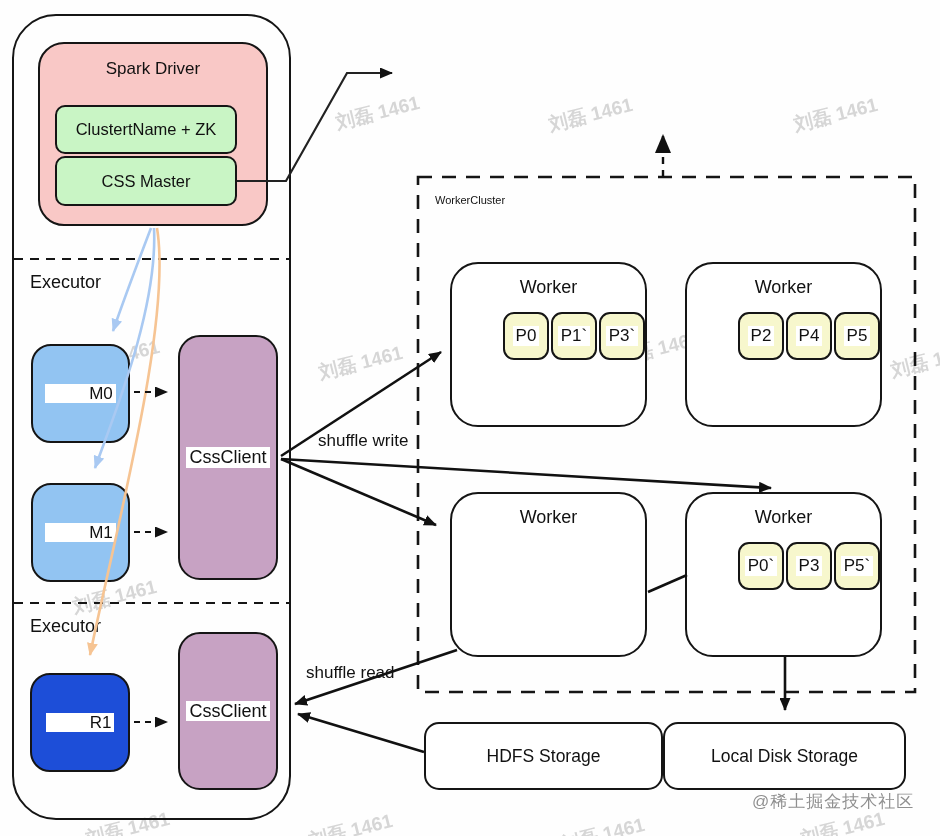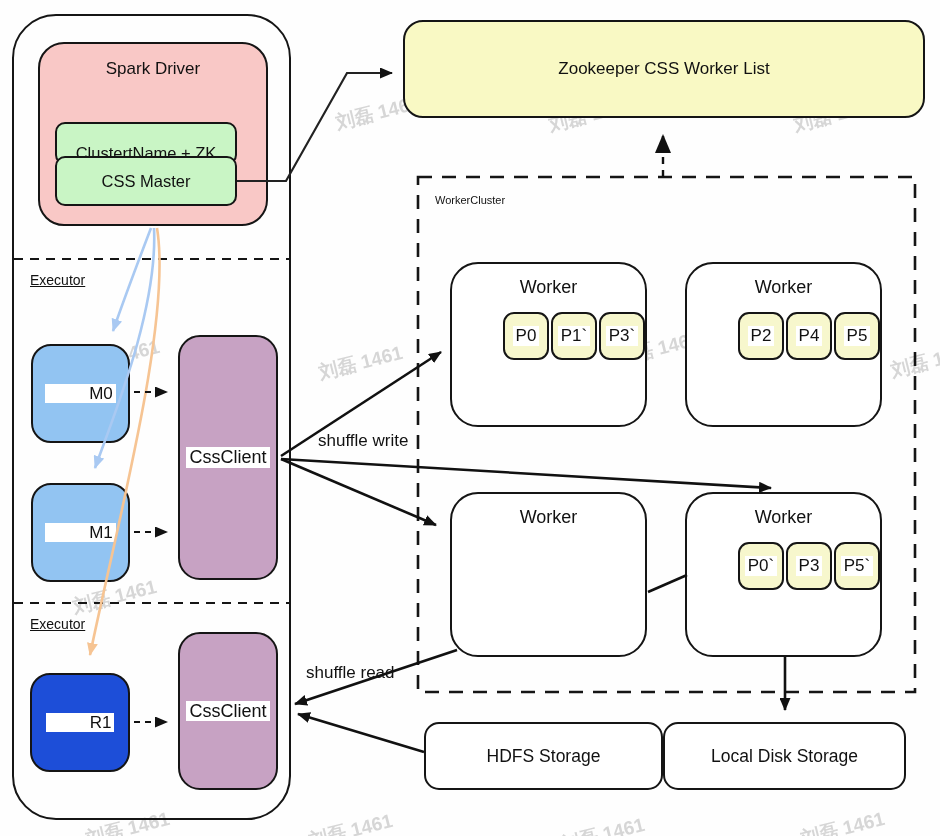--- a/index.html
+++ b/index.html
@@ -9,23 +9,23 @@
   }
   .abs{position:absolute;}
   .box{position:absolute;box-sizing:border-box;border:2.2px solid #151515;}
   .lbl{display:flex;align-items:center;justify-content:center;height:100%;}
   .wbg{background:#fff;padding:0 3px;line-height:1.15;}
   
   .outer{left:12px;top:14px;width:279px;height:806px;border-radius:44px;background:transparent;}
   .pink{left:38px;top:42px;width:230px;height:184px;border-radius:26px;background:#f9c8c6;border-width:2px;}
   .pink-title{position:absolute;top:15px;left:0;width:100%;text-align:center;font-size:17px;}
   .greenbox{left:55px;width:182px;border-radius:10px;background:#c9f5c5;border-width:2px;font-size:16.5px;}
-  .g1{top:122px;height:43px;align-items:flex-end;}
+  .g1{top:105px;height:49px;}
   .g2{top:156px;height:50px;}
-  .exec-label{font-size:14px;text-decoration:underline;}
+  .exec-label{font-size:18px;}
   .bluebox{width:99px;height:99px;border-radius:20px;background:#92c4f2;}
   .purplebox{background:#c7a2c3;border-radius:22px;}
   .orangebox{left:30px;top:673px;width:100px;height:99px;border-radius:20px;background:#1d4ed8;}
   .tasklabel{font-size:17px;padding-left:44px;}
   .cssclient-label{font-size:18px;}
   .zk{left:403px;top:20px;width:522px;height:98px;border-radius:20px;background:#f9f9c4;font-size:17px;}
   .wc-label{left:435px;top:194px;font-size:11px;}
   .worker{width:197px;height:165px;border-radius:28px;background:#fff;border-width:2.4px;}
   .worker-title{margin-top:13px;text-align:center;font-size:18px;}
   .p-row{display:flex;justify-content:flex-end;gap:2px;margin-top:14px;}
@@ -83,23 +83,20 @@
   </div>
 
   <div class="abs exec-label" style="left:30px;top:616px">Executor</div>
   <div class="box orangebox lbl">
     <span class="wbg tasklabel">R1</span>
   </div>
   <div class="box purplebox lbl" style="left:178px;top:632px;width:100px;height:158px">
     <span class="wbg cssclient-label">CssClient</span>
   </div>
 
-  <div class="box zk lbl">
-    <span>Zookeeper CSS Worker List</span>
-  </div>
 
   <div class="abs wc-label">WorkerCluster</div>
 
   <div class="box worker" style="left:450px;top:262px">
     <div class="worker-title">Worker</div>
     <div class="p-row">
       <div class="p-box">
           <span class="wbg">P0</span>
         </div>
       <div class="p-box">
@@ -148,20 +145,21 @@
   <div class="box storage lbl" style="left:424px;width:239px">
     <span>HDFS Storage</span>
   </div>
   <div class="box storage lbl" style="left:663px;width:243px">
     <span>Local Disk Storage</span>
   </div>
 
   <div class="abs annot" style="left:318px;top:431px">shuffle write</div>
   <div class="abs annot" style="left:306px;top:663px">shuffle read</div>
 
+  <div class="abs credit">@稀土掘金技术社区</div>
 
   <svg id="arrows" width="940" height="836" viewBox="0 0 940 836">
     <defs>
       <marker id="ab" markerUnits="userSpaceOnUse" markerWidth="13" markerHeight="11" refX="12" refY="5.5" orient="auto">
         <path d="M0,0 L13,5.5 L0,11 Z" fill="#111"></path>
       </marker>
       <marker id="abig" markerUnits="userSpaceOnUse" markerWidth="19" markerHeight="16" refX="17" refY="8" orient="auto">
         <path d="M0,0 L19,8 L0,16 Z" fill="#111"></path>
       </marker>
       <marker id="ablue" markerUnits="userSpaceOnUse" markerWidth="13" markerHeight="11" refX="12" refY="5.5" orient="auto">

